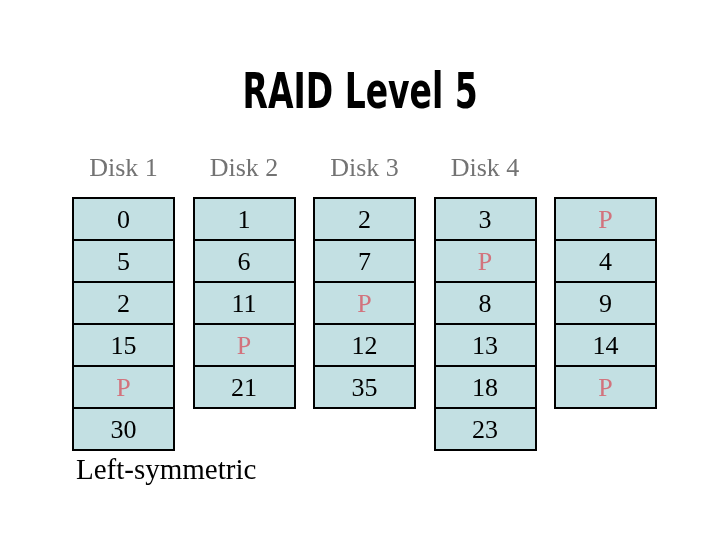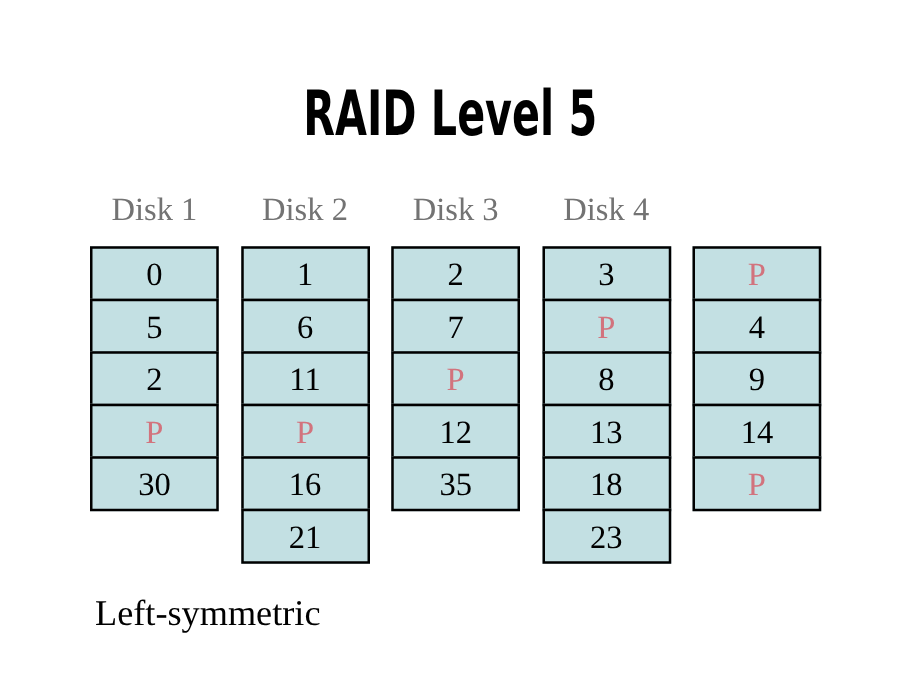--- a/index.html
+++ b/index.html
@@ -89,21 +89,21 @@
     margin-top: -2px;
   }
   .cell.parity {
     color: var(--parity-color, #d2737d);
   }
 
   
   .footer {
     position: absolute;
     left: 76px;
-    top: 477px;
+    top: 455px;
     font-family: "Liberation Serif", serif;
     font-size: 29px;
     line-height: 29px;
     color: #000000;
     white-space: nowrap;
     text-align: right;
   }
 </style>
 </head>
 <body>
@@ -119,29 +119,29 @@
       <div class="header-label">Disk 2</div>
       <div class="header-label">Disk 3</div>
       <div class="header-label">Disk 4</div>
     </div>
 
   <div class="grid">
       <div class="disk-column">
         <div class="cell">0</div>
         <div class="cell">5</div>
         <div class="cell">2</div>
+        <div class="cell">15</div>
         <div class="cell parity">P</div>
         <div class="cell">30</div>
       </div>
       <div class="disk-column">
         <div class="cell">1</div>
         <div class="cell">6</div>
         <div class="cell">11</div>
         <div class="cell parity">P</div>
-        <div class="cell">16</div>
         <div class="cell">21</div>
       </div>
       <div class="disk-column">
         <div class="cell">2</div>
         <div class="cell">7</div>
         <div class="cell parity">P</div>
         <div class="cell">12</div>
         <div class="cell">35</div>
       </div>
       <div class="disk-column">

